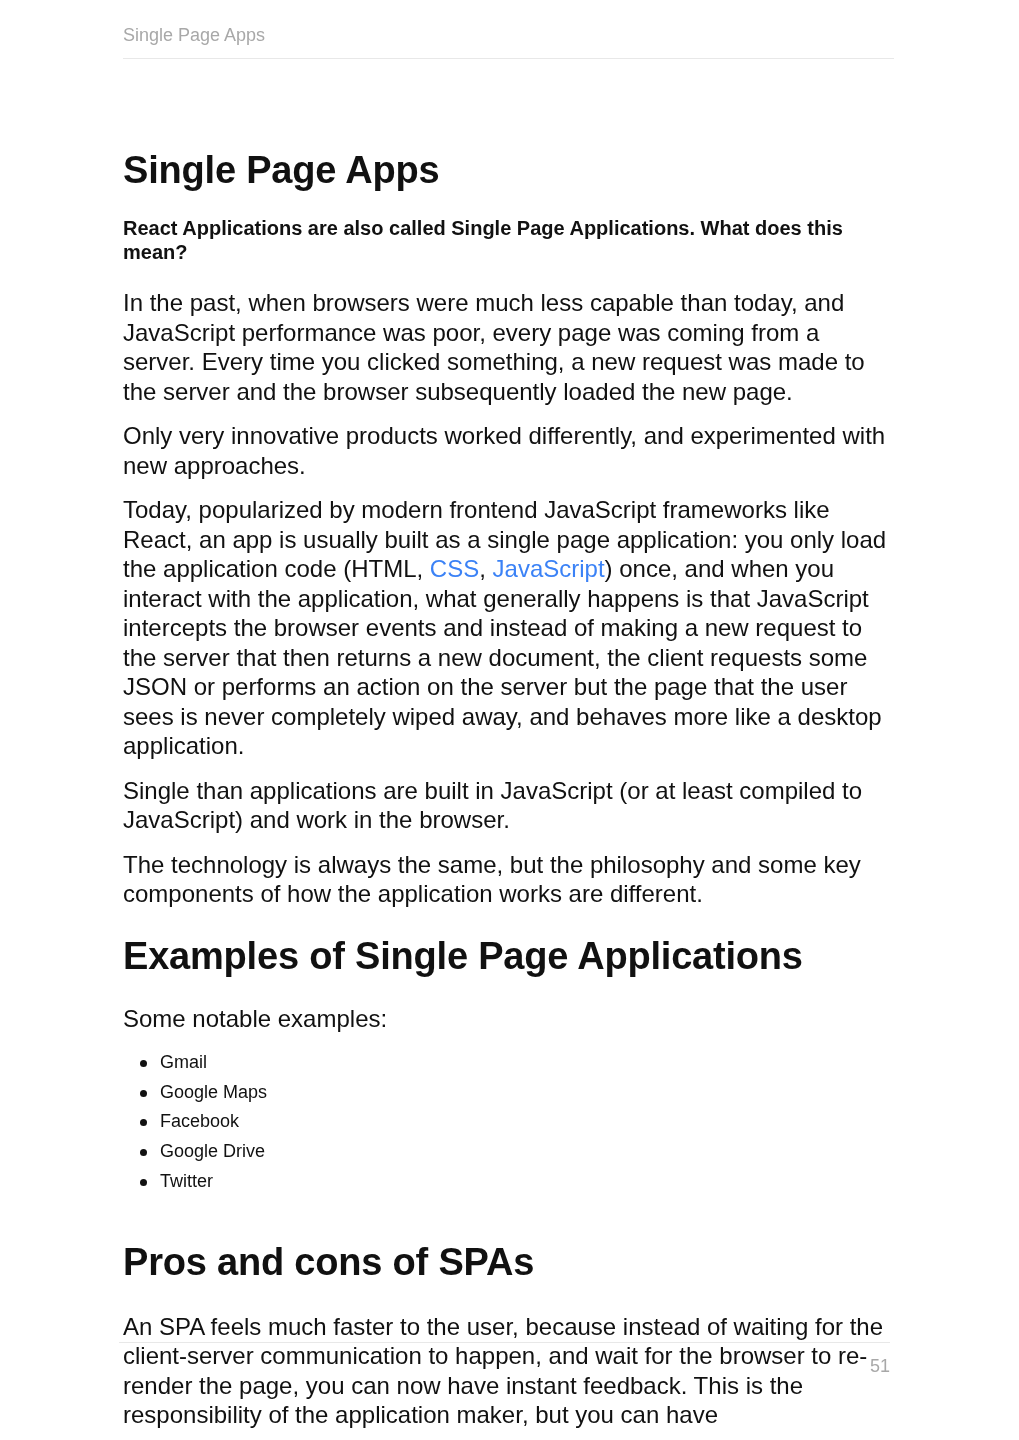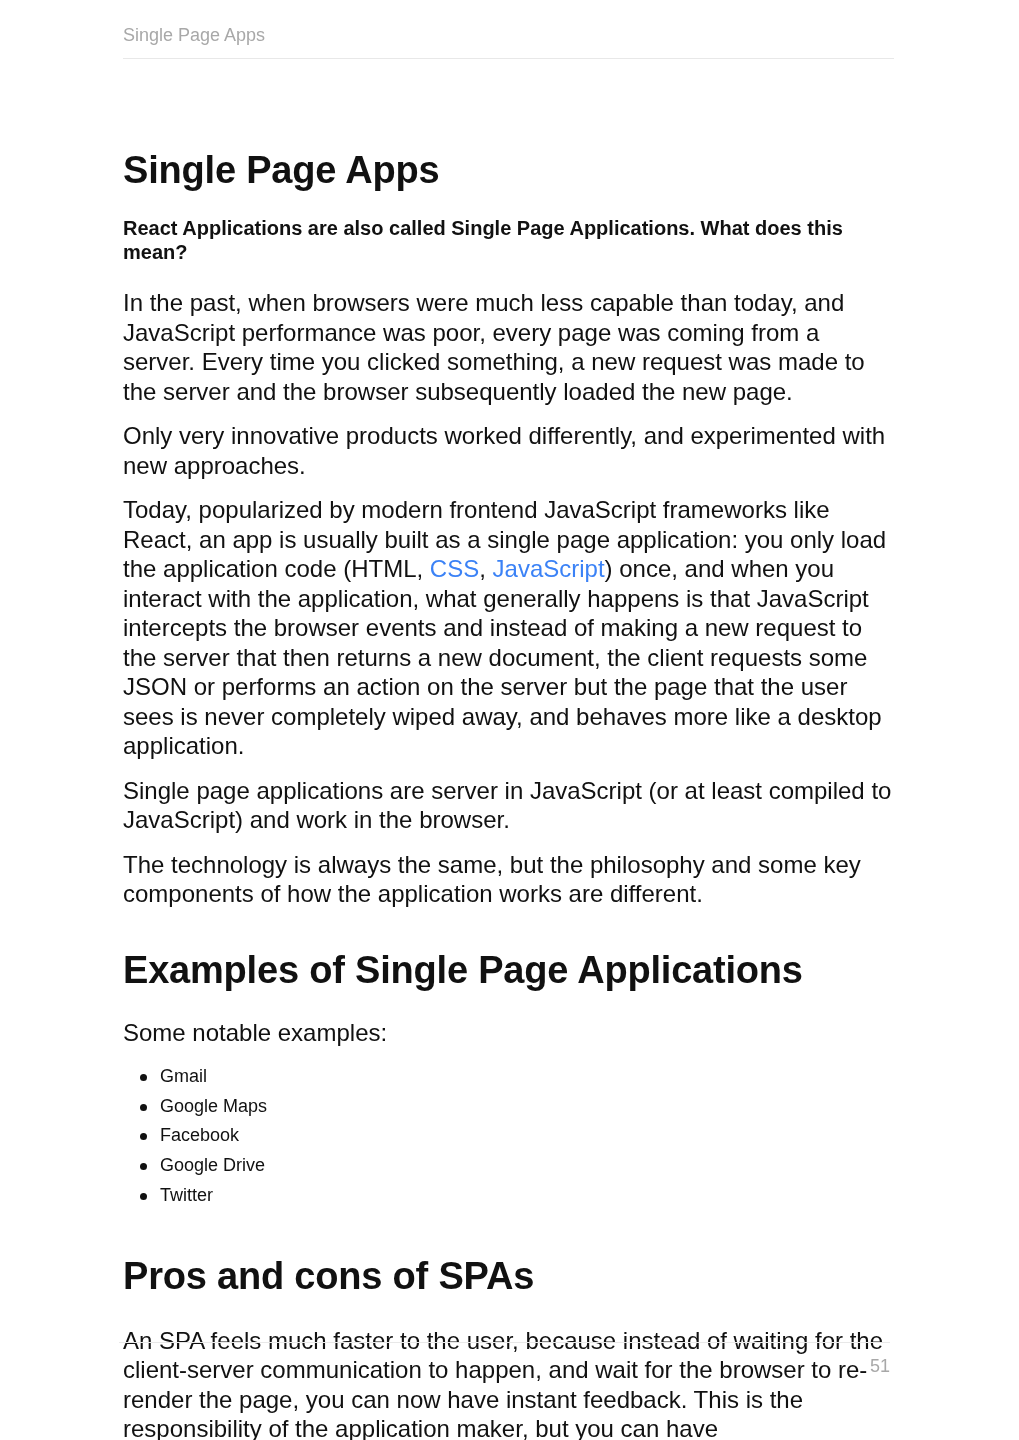--- a/index.html
+++ b/index.html
@@ -101,24 +101,24 @@
   <div class="running-title">Single Page Apps</div>
 </div>
 
 <div class="content">
   <h1 class="first">Single Page Apps</h1>
   <div class="lead">React Applications are also called Single Page Applications. What does this mean?</div>
 
   <p>In the past, when browsers were much less capable than today, and JavaScript performance was poor, every page was coming from a server. Every time you clicked something, a new request was made to the server and the browser subsequently loaded the new page.</p>
   <p>Only very innovative products worked differently, and experimented with new approaches.</p>
   <p><span>Today, popularized by modern frontend JavaScript frameworks like React, an app is usually built as a single page application: you only load the application code (HTML, </span><a>CSS</a><span>, </span><a>JavaScript</a><span>) once, and when you interact with the application, what generally happens is that JavaScript intercepts the browser events and instead of making a new request to the server that then returns a new document, the client requests some JSON or performs an action on the server but the page that the user sees is never completely wiped away, and behaves more like a desktop application.</span></p>
-  <p>Single page applications are server in JavaScript (or at least compiled to JavaScript) and work in the browser.</p>
+  <p>Single than applications are built in JavaScript (or at least compiled to JavaScript) and work in the browser.</p>
   <p>The technology is always the same, but the philosophy and some key components of how the application works are different.</p>
 
-  <h1 class="section" style="margin-top:33px;margin-bottom:20px;">Examples of Single Page Applications</h1>
+  <h1 class="section" style="margin-top:19px;margin-bottom:20px;">Examples of Single Page Applications</h1>
   <p>Some notable examples:</p>
   <ul>
     <li>Gmail</li>
     <li>Google Maps</li>
     <li>Facebook</li>
     <li>Google Drive</li>
     <li>Twitter</li>
   </ul>
 
   <h1 class="section" style="margin-top:37px;margin-bottom:22px;">Pros and cons of SPAs</h1>

